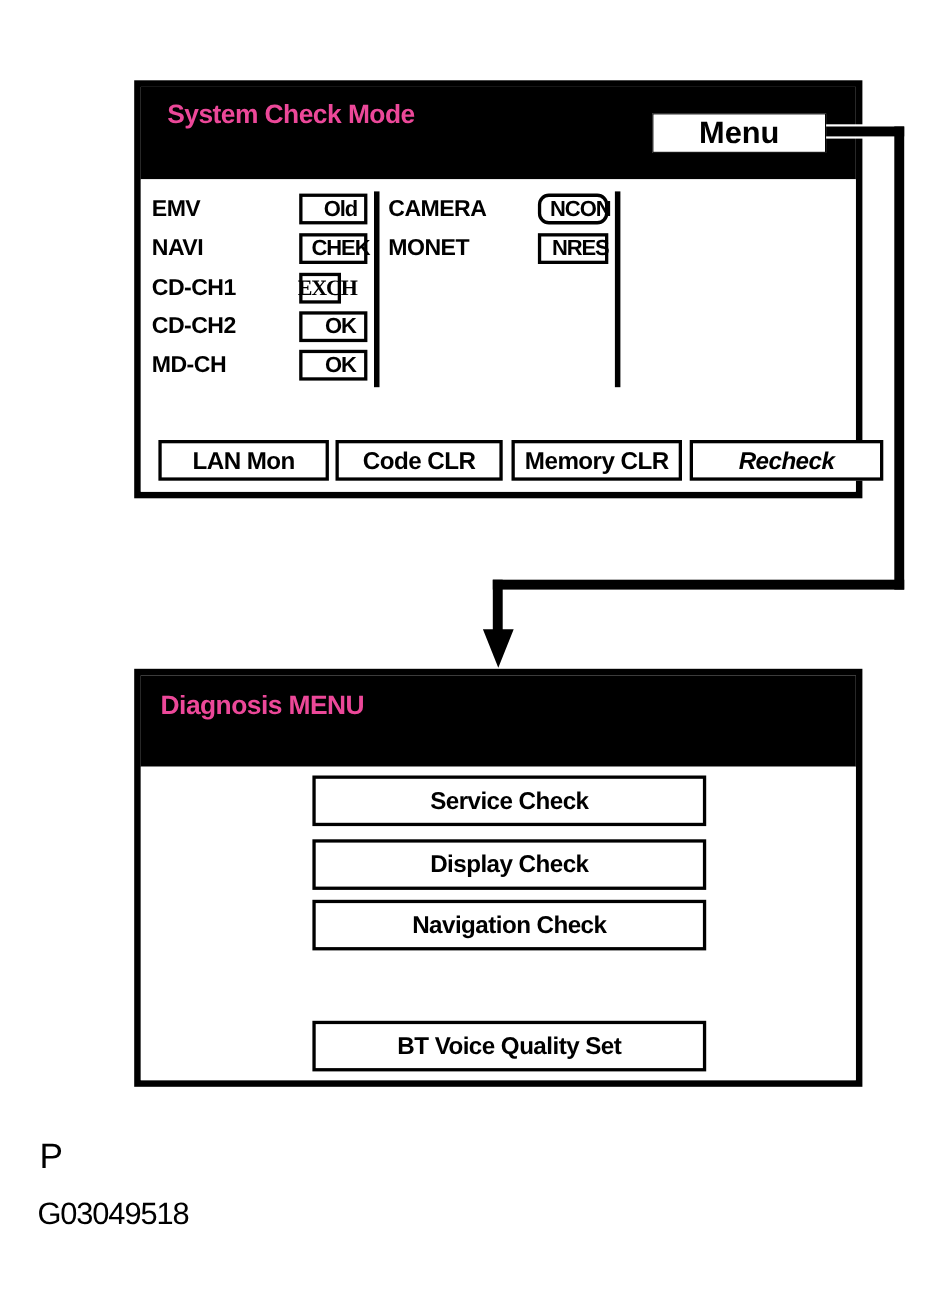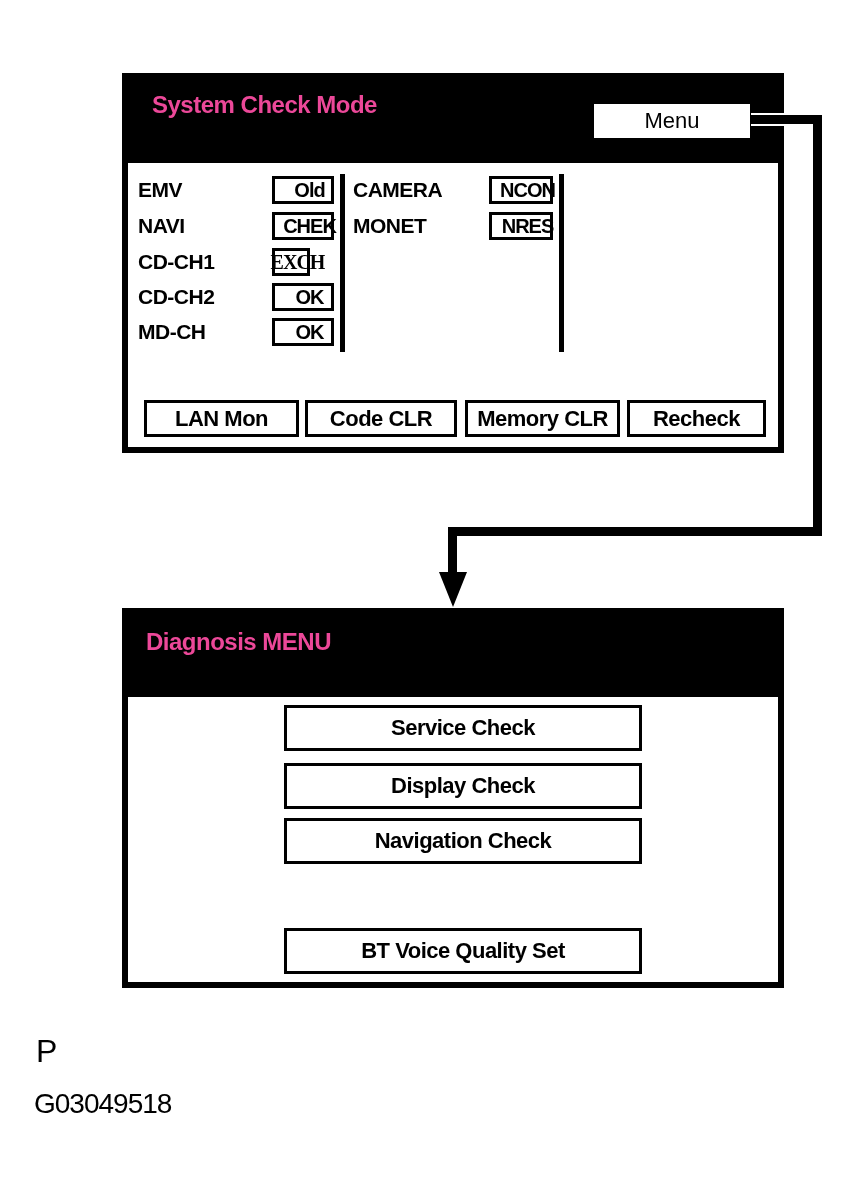--- a/index.html
+++ b/index.html
@@ -14,21 +14,21 @@
   }
   .panel-header { position:relative; background:#000; width:100%; }
   .panel-title {
     position:absolute; left:24px; top:12px; color:#ec4899;
     font-size:24px; font-weight:bold; letter-spacing:-0.5px; white-space:nowrap;
   }
   .panel-body { position:relative; background:#fff; width:100%; }
   
   .menu-btn {
     position:absolute; left:465px; top:24px; width:158px; height:36px;
-    background:#fff; color:#000; font-size:22px; font-weight:normal;
+    background:#fff; color:#000; font-size:28px; font-weight:bold;
     display:flex; align-items:center; justify-content:center;
     border:1px solid #000; box-sizing:border-box; cursor:pointer;
   }
   
   .row-label {
     position:absolute; font-size:21px; font-weight:bold; letter-spacing:-0.5px;
     height:28px; line-height:28px; white-space:nowrap;
   }
   .status-box {
     position:absolute; height:28px; border:3px solid #000; box-sizing:border-box;
@@ -77,31 +77,31 @@
 
       <div class="row-label" style="left:10px; top:120px;">CD-CH2</div>
       <div class="status-box" style="left:144px; top:120px; width:62px;">OK</div>
 
       <div class="row-label" style="left:10px; top:155px;">MD-CH</div>
       <div class="status-box" style="left:144px; top:155px; width:62px;">OK</div>
 
       <div class="vdivider" style="left:212px; top:11px; height:178px;"></div>
 
       <div class="row-label" style="left:225px; top:13px;">CAMERA</div>
-      <div class="status-box" style="left:361px; top:13px; width:64px;">NCON</div>
+      <div class="status-box" style="left:361px; top:13px; width:64px;border-radius:10px;">NCON</div>
 
       <div class="row-label" style="left:225px; top:49px;">MONET</div>
       <div class="status-box" style="left:361px; top:49px; width:64px;">NRES</div>
 
       <div class="vdivider" style="left:431px; top:11px; height:178px;"></div>
 
       <div class="scr-btn" style="left:4px;   top:237px; width:155px; height:37px;">LAN Mon</div>
       <div class="scr-btn" style="left:165px; top:237px; width:152px; height:37px;">Code CLR</div>
       <div class="scr-btn" style="left:325px; top:237px; width:155px; height:37px;">Memory CLR</div>
-      <div class="scr-btn" style="left:487px; top:237px; width:139px; height:37px;">Recheck</div>
+      <div class="scr-btn" style="left:487px; top:237px; width:176px; height:37px;font-style:italic;">Recheck</div>
     </div>
   </section>
 
   <div class="conn halo" style="left:751px; top:115px; width:71px; height:9px;"></div>
   <div class="conn" style="left:813px; top:115px; width:9px; height:421px;"></div>
   <div class="conn" style="left:448px; top:527px; width:374px; height:9px;"></div>
   <div class="conn" style="left:448px; top:527px; width:9px; height:47px;"></div>
   <div class="conn-arrow" style="left:439px; top:572px;"></div>
 
   <section class="panel" style="top:608px;">

